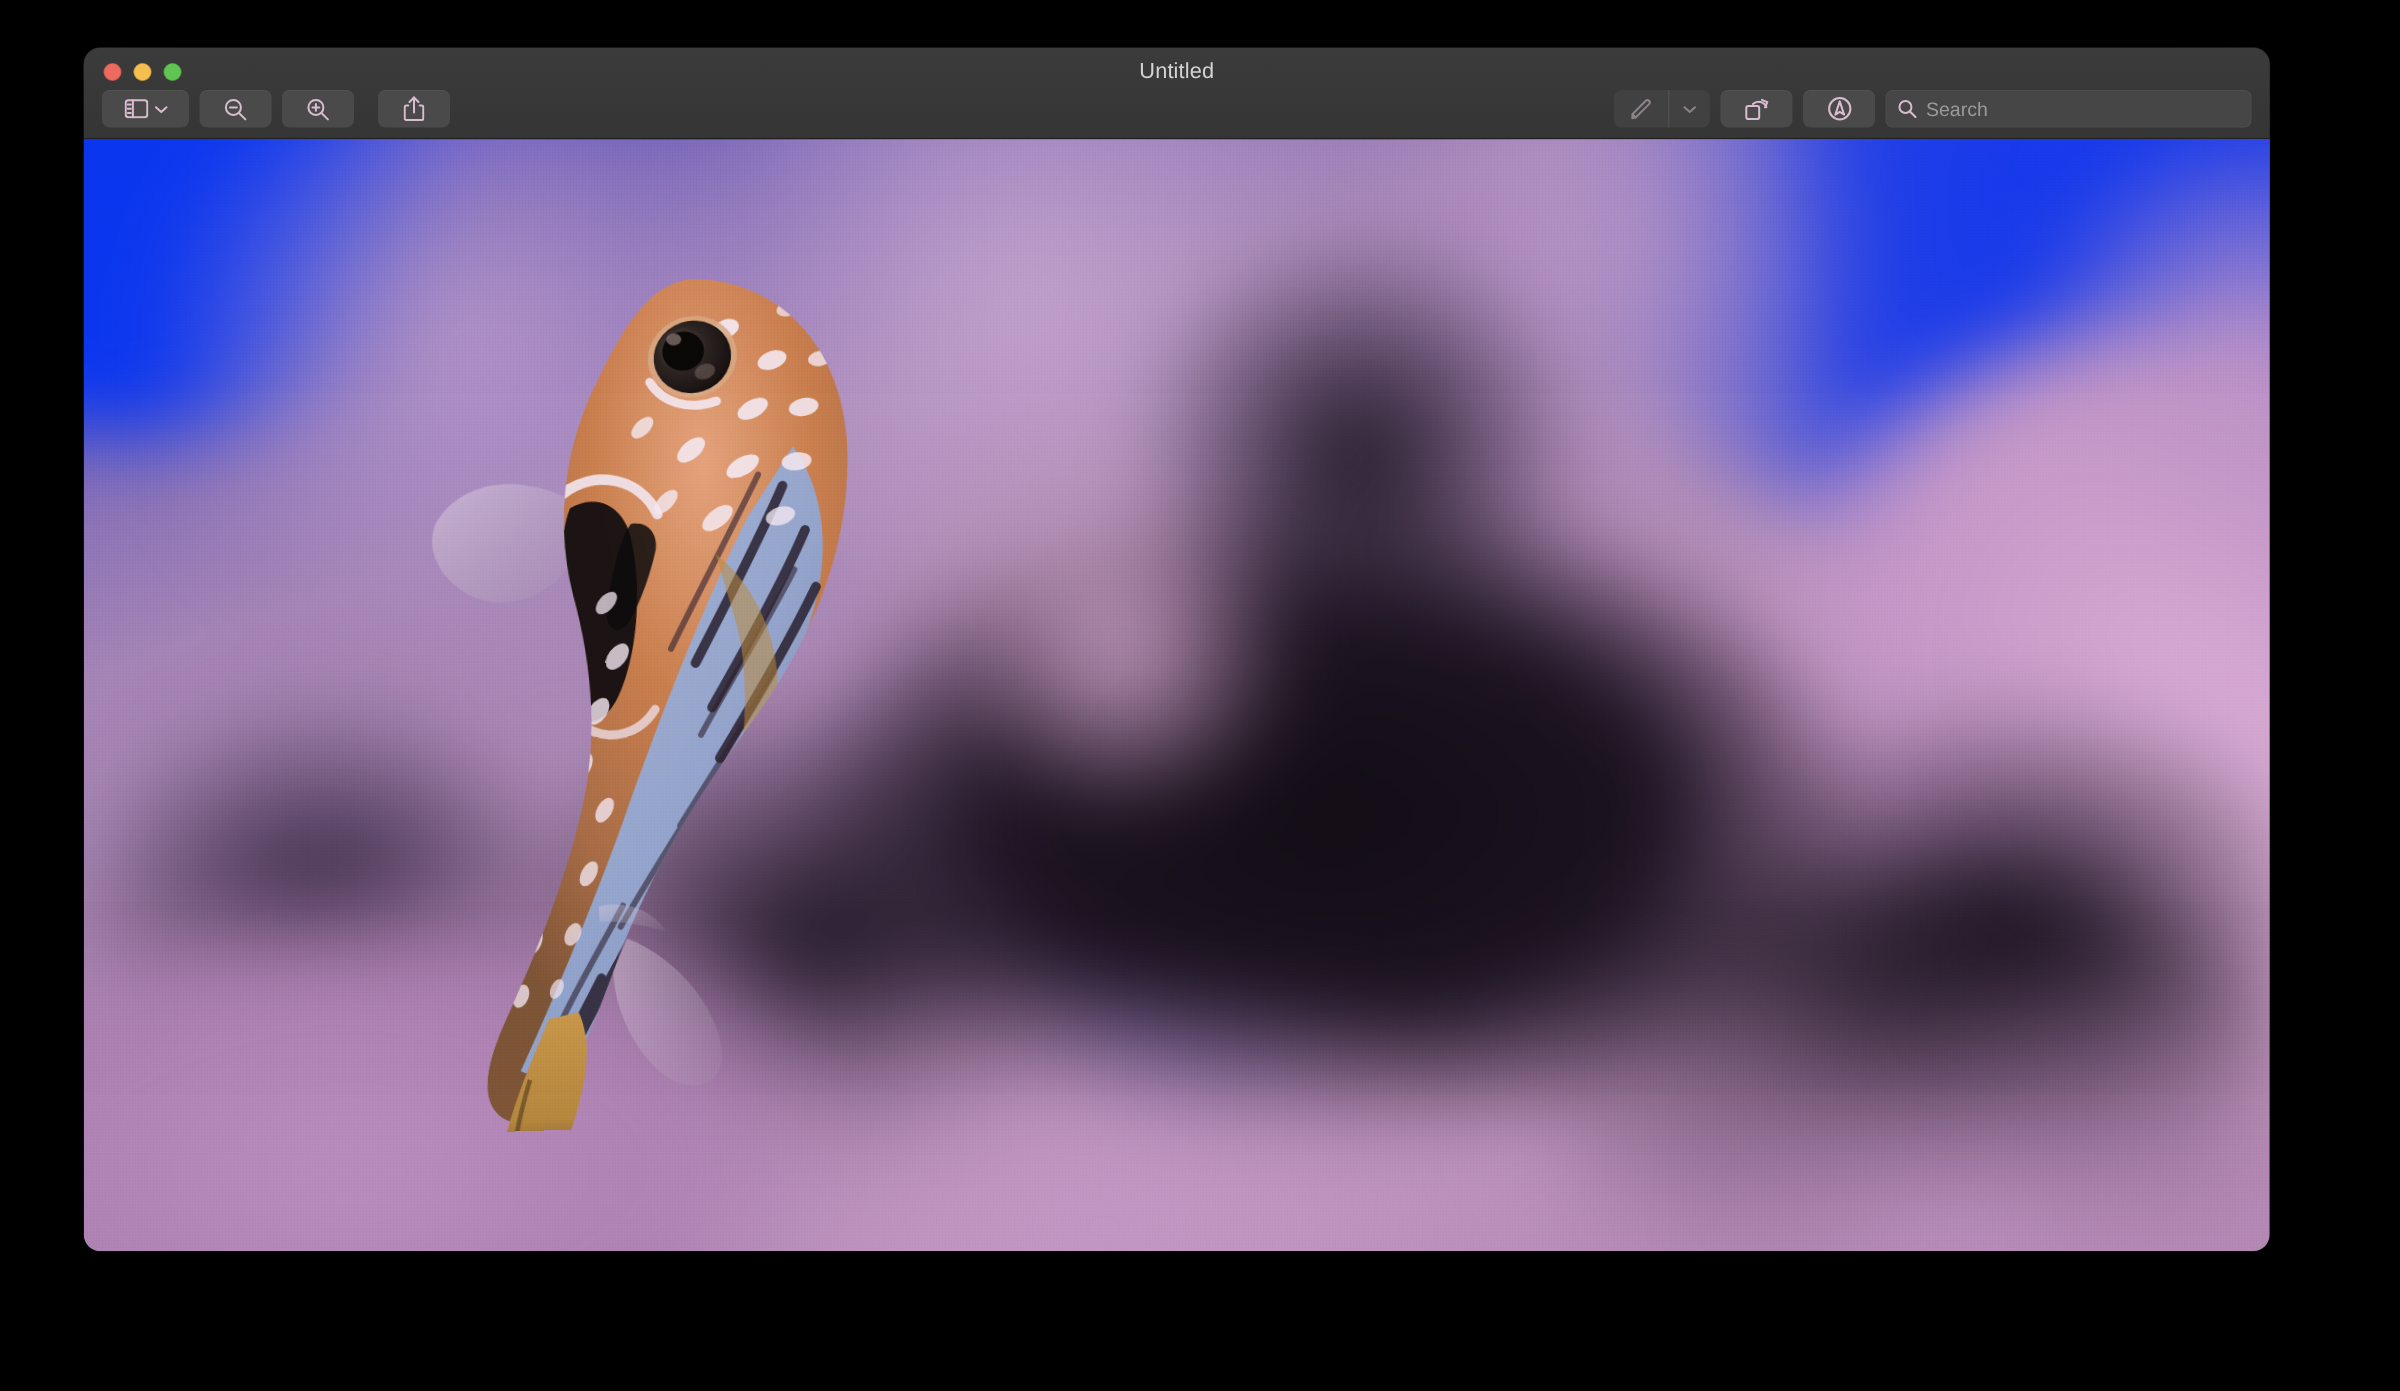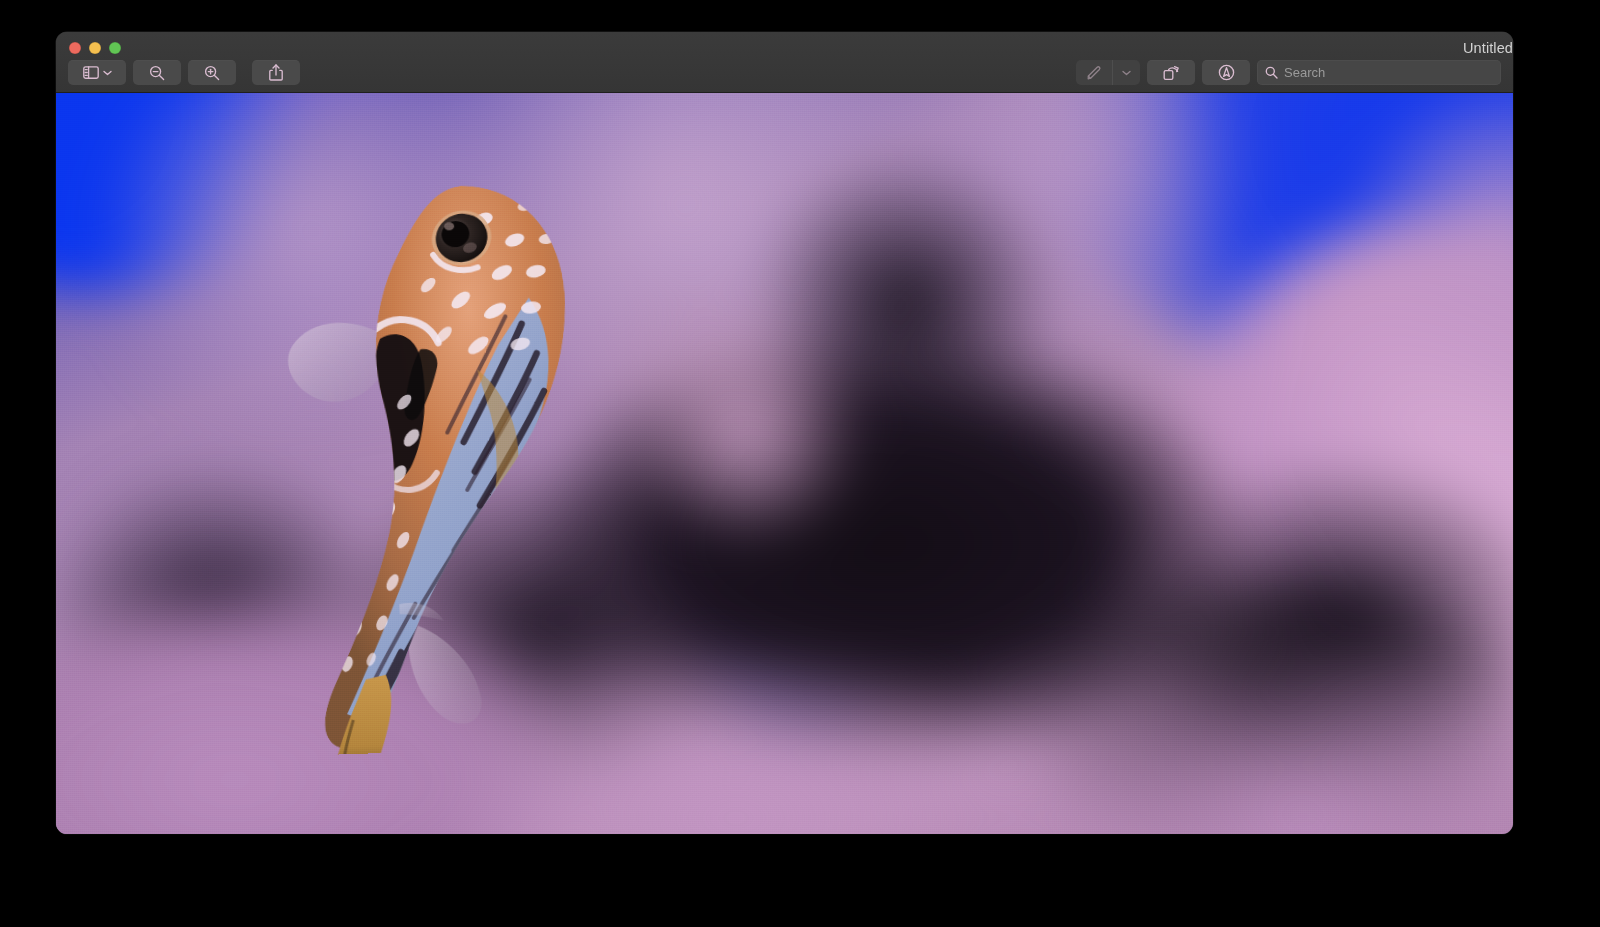--- a/index.html
+++ b/index.html
@@ -61,21 +61,21 @@
     display: block;
   }
   .light.close   { background: #ed6a5e; box-shadow: inset 0 0 0 0.5px rgba(0,0,0,0.22); }
   .light.min     { background: #f4bf4f; box-shadow: inset 0 0 0 0.5px rgba(0,0,0,0.22); }
   .light.max     { background: #61c554; box-shadow: inset 0 0 0 0.5px rgba(0,0,0,0.22); }
 
   .window-title {
     position: absolute;
     left: 0; right: 0;
     top: 8px;
-    text-align: right;
+    text-align: center;
     color: #d3d3d3;
     font-size: 14.5px;
     letter-spacing: 0.1px;
     pointer-events: none;
   }
 
   
   .toolbar-left {
     position: absolute;
     left: 12px;

